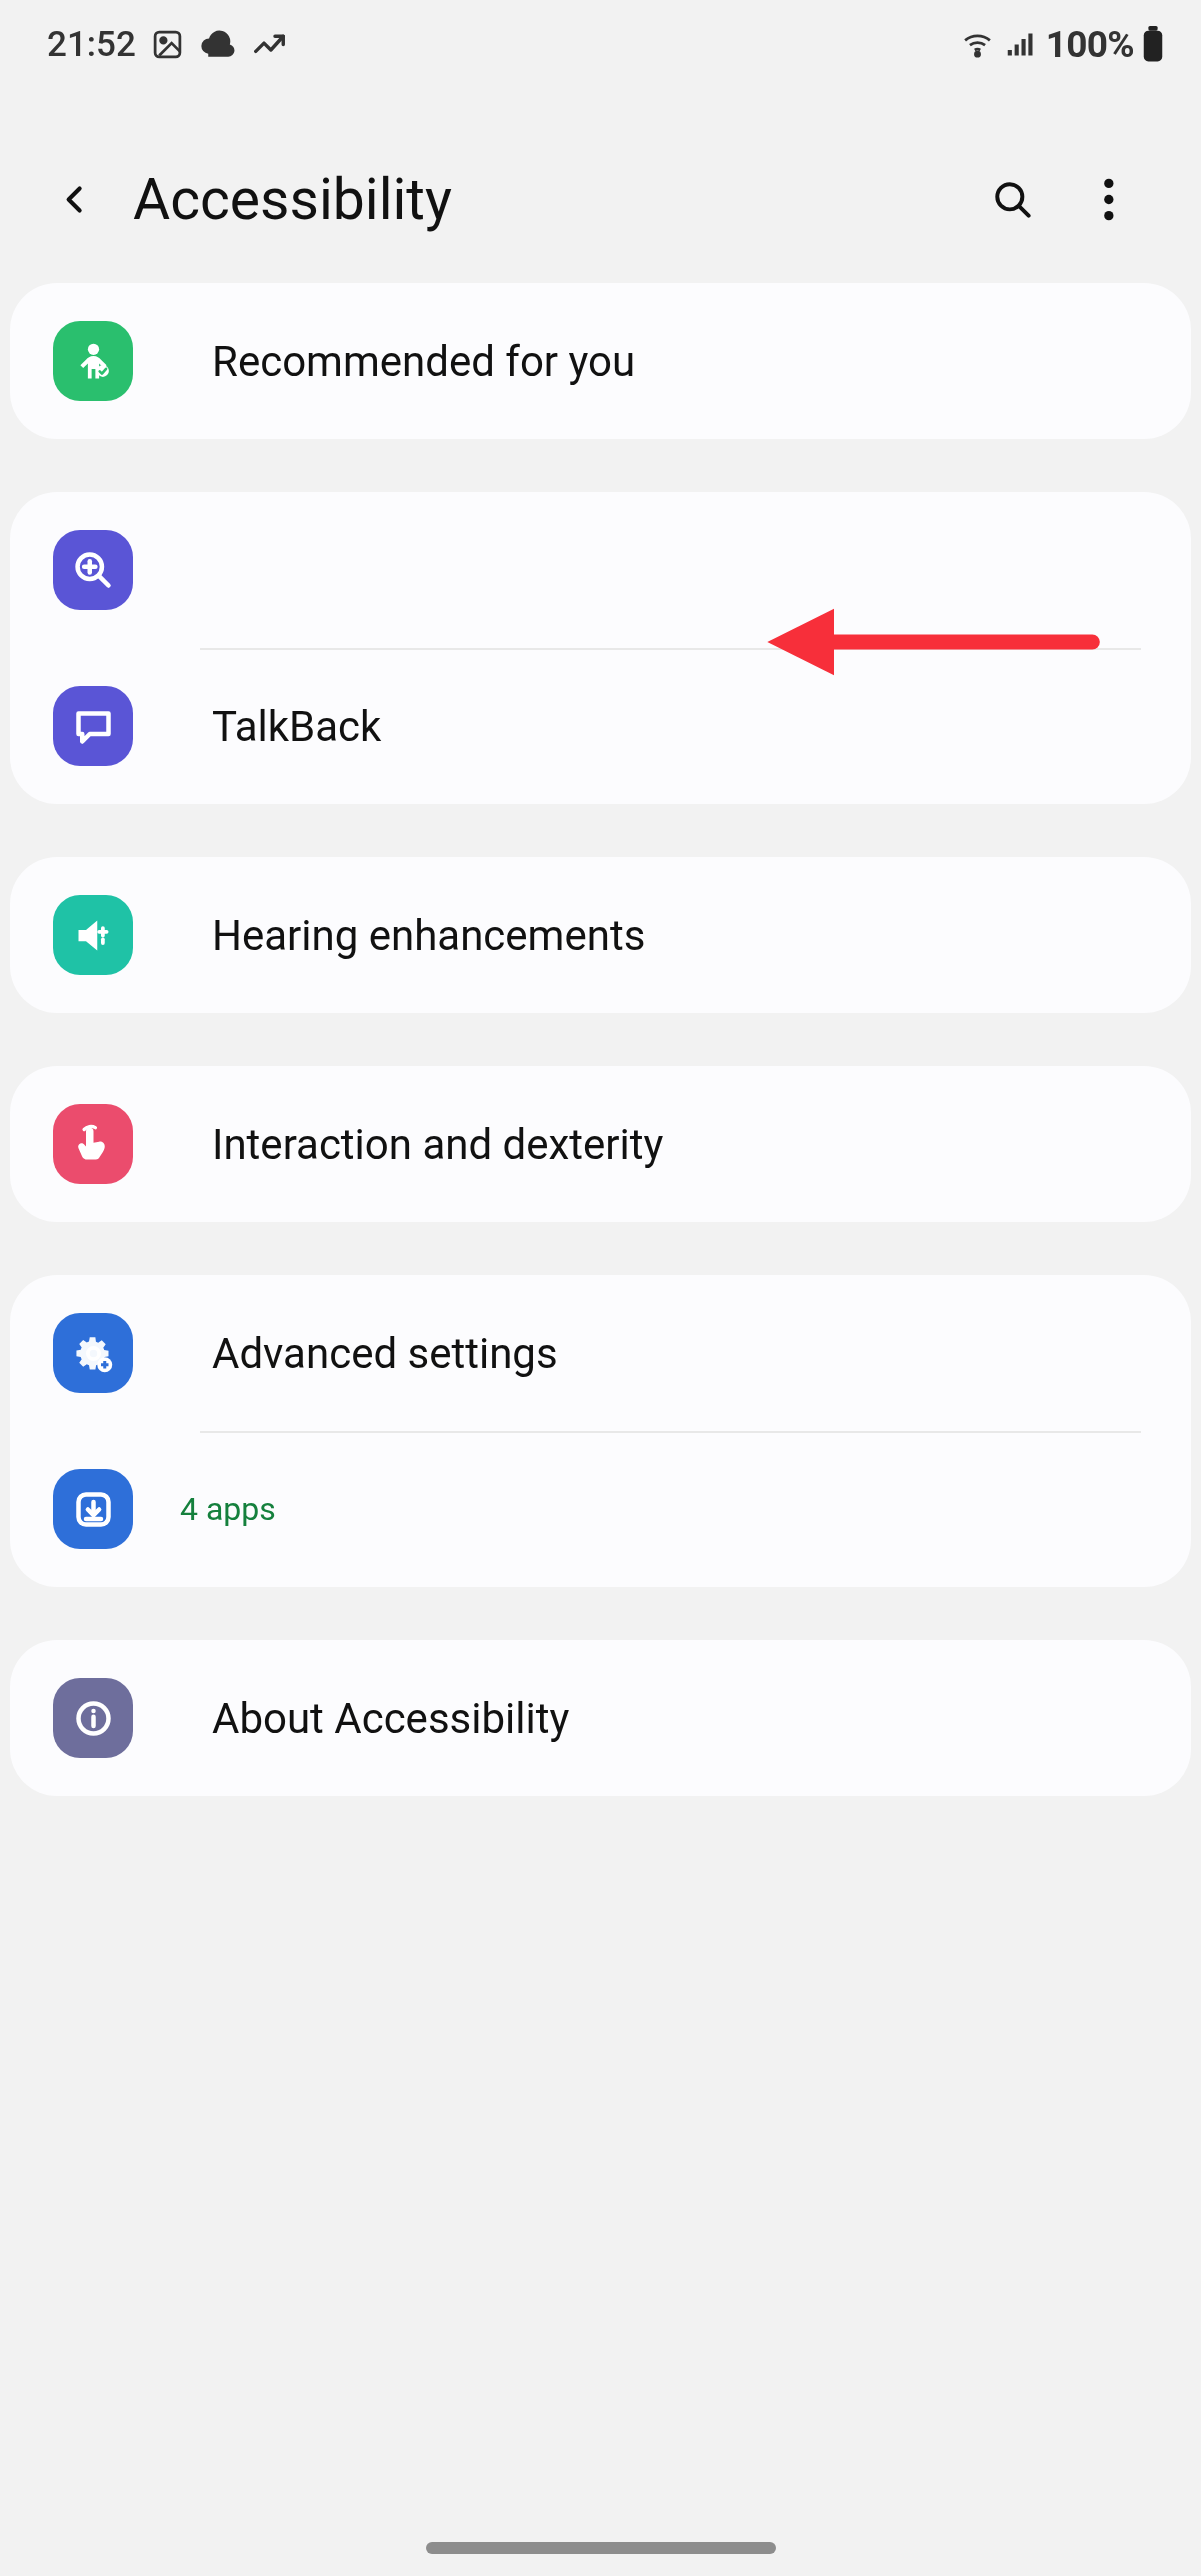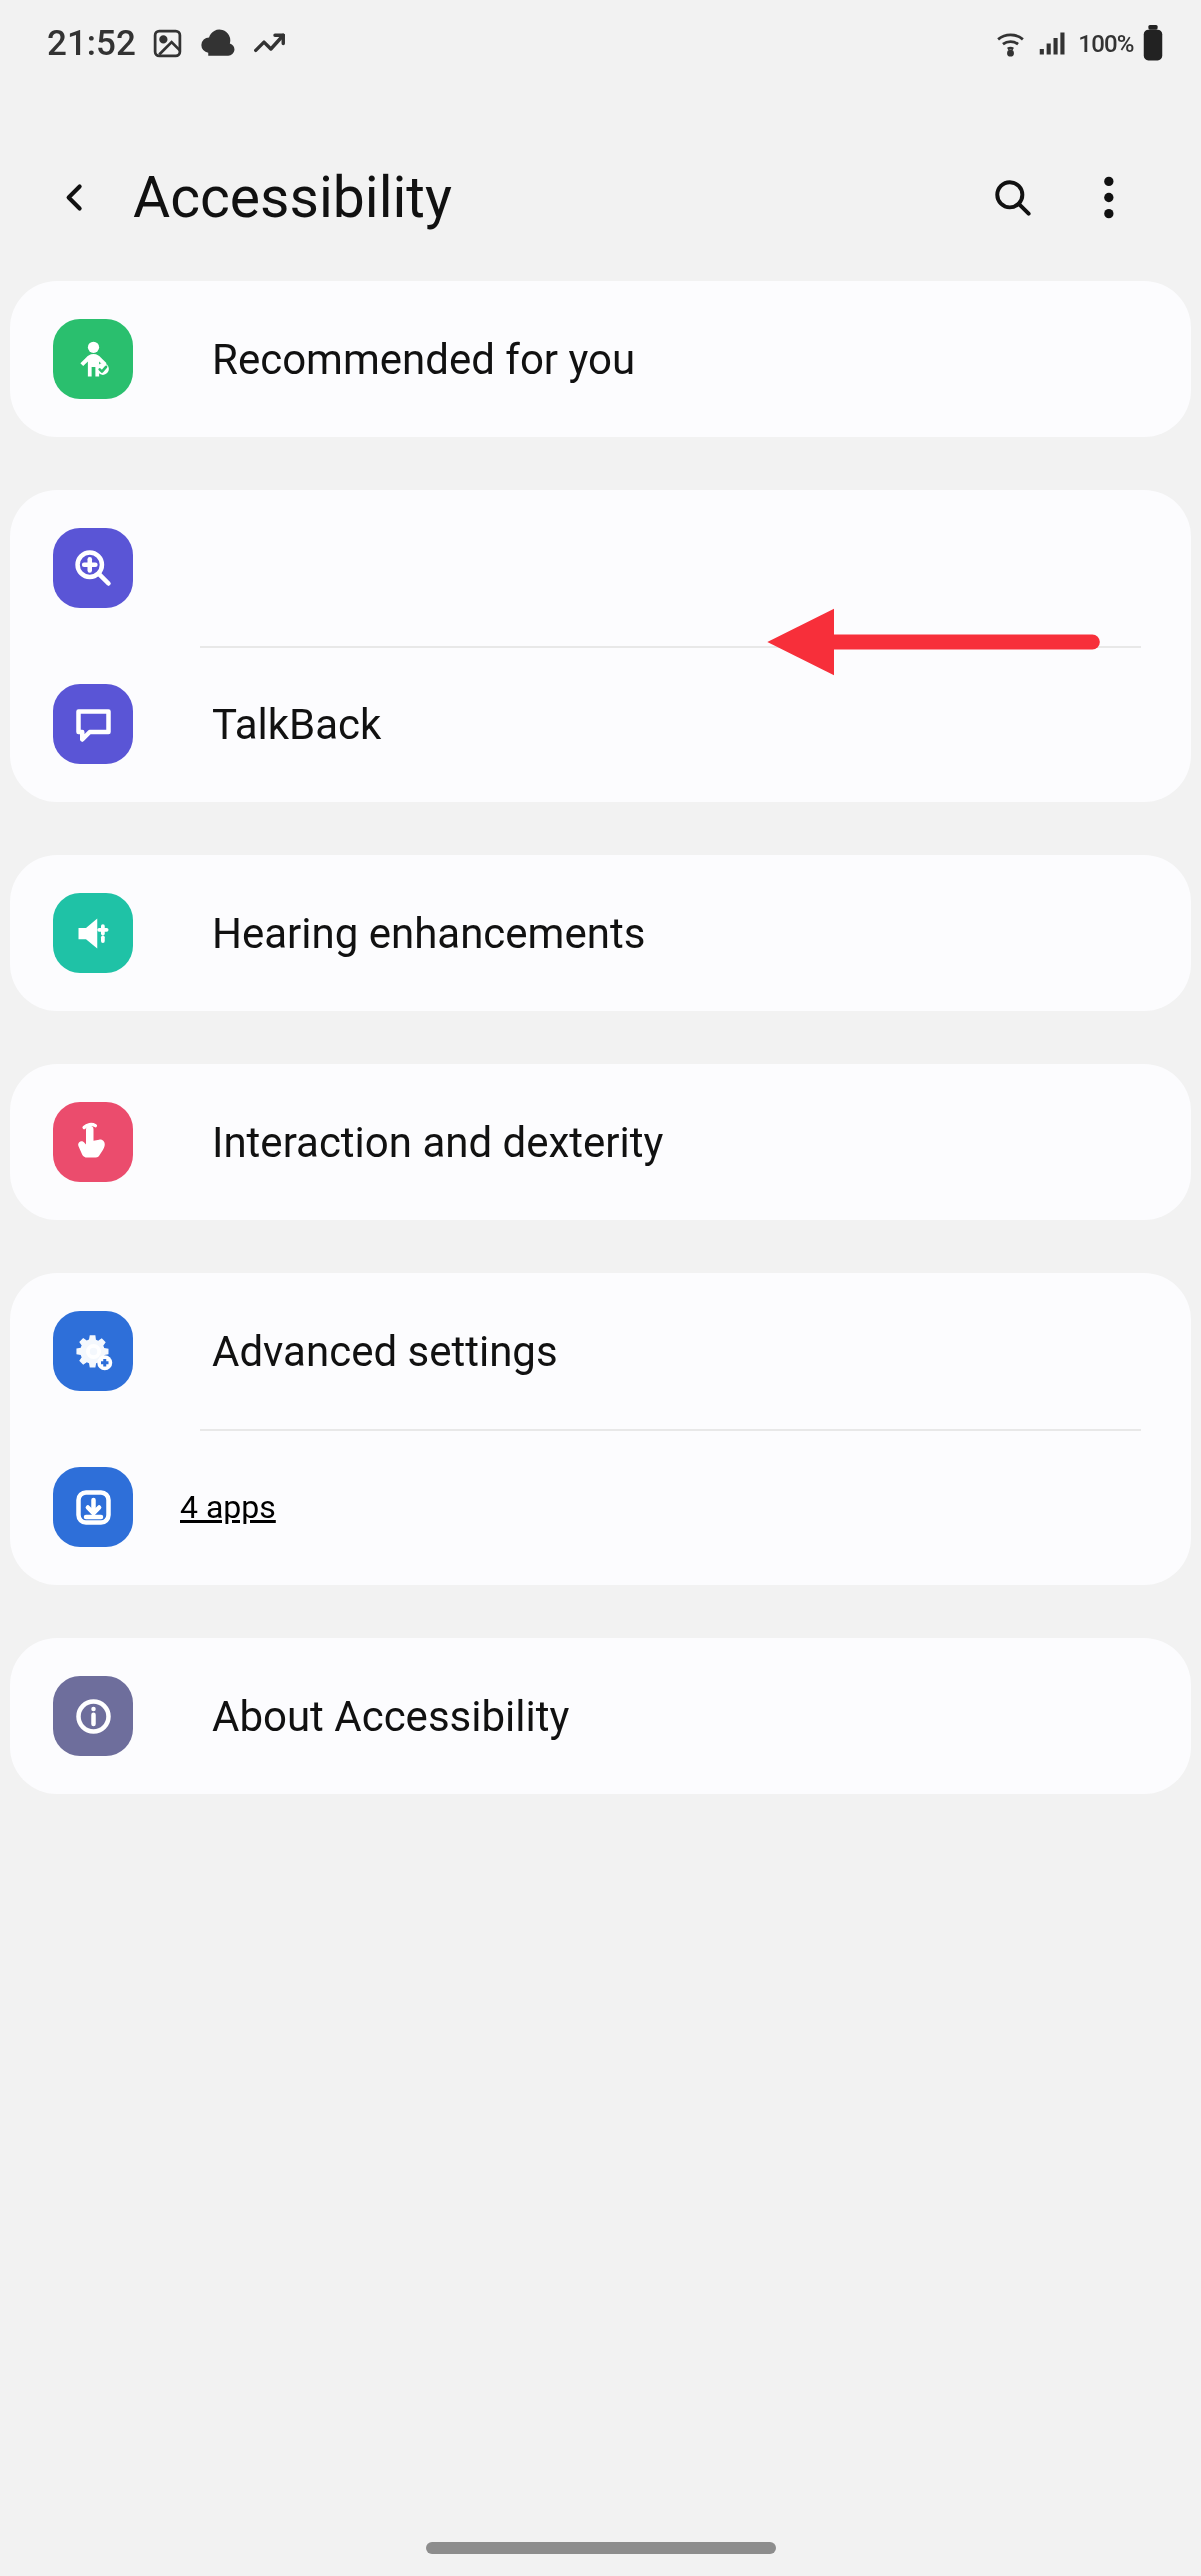--- a/index.html
+++ b/index.html
@@ -16,21 +16,21 @@
     display: flex;
     align-items: center;
     justify-content: space-between;
     padding: 23.4px 37px 0 47px;
     font-size: 35px;
     font-weight: 500;
     color: #333;
   }
   .status-left { display: flex; align-items: center; gap: 15px; }
   .status-right { display: flex; align-items: center; gap: 8.3px; }
-  .status-right .pct { font-size: 24px; letter-spacing: -0.8px; }
+  .status-right .pct { font-size: 37px; letter-spacing: -0.8px; font-weight: bold; }
   .sb-icon { display: inline-flex; }
 
   
   .appbar {
     display: flex;
     align-items: center;
     padding: 100px 50px 50px 50px;
     gap: 33px;
   }
   .appbar .back { width: 50px; height: 50px; display:flex; align-items:center; justify-content:center; }
@@ -62,21 +62,21 @@
   }
   .icon-wrap {
     width: 80px; height: 80px;
     border-radius: 27px;
     display:flex; align-items:center; justify-content:center;
     flex-shrink: 0;
   }
   .icon-wrap svg { width: 45px; height: 45px; }
   .row .texts { display:flex; flex-direction:column; gap:5px; }
   .row .label { font-size: 42px; font-weight: 400; color:#111; position: relative; margin-left: 32px; }
-  .row .sub   { font-size: 32px; color: #000000; text-decoration: underline; }
+  .row .sub   { font-size: 32px; color: #15803d; }
 
   .dot-badge {
     width: 13.3px; height:13.3px; border-radius:50%;
     background:#ff7a30;
     position:absolute; top:-3.3px; right:-23.4px;
   }
 
   
   .bg-green  { background:#2abf6e; }
   .bg-indigo { background:#5a55d6; }

